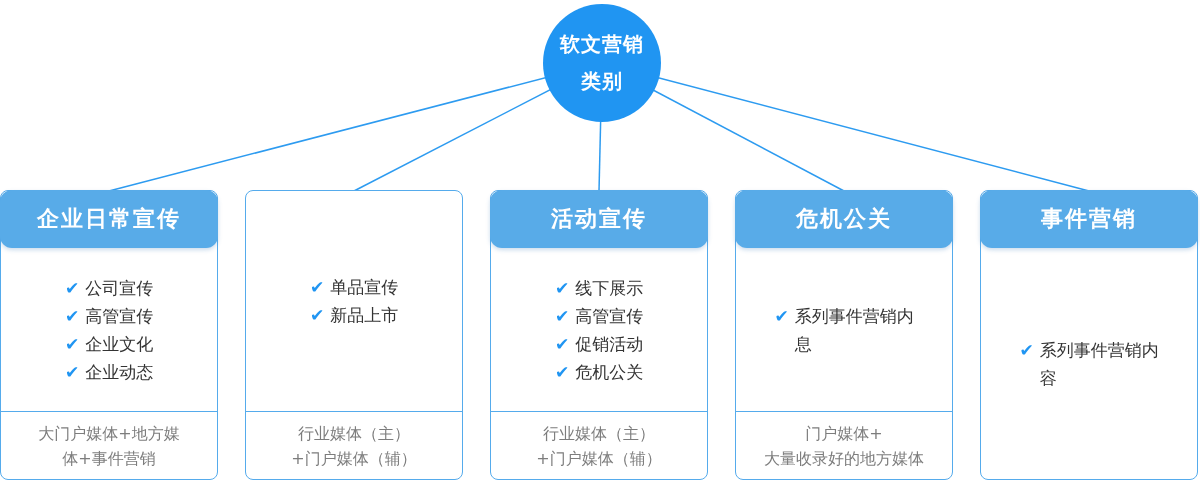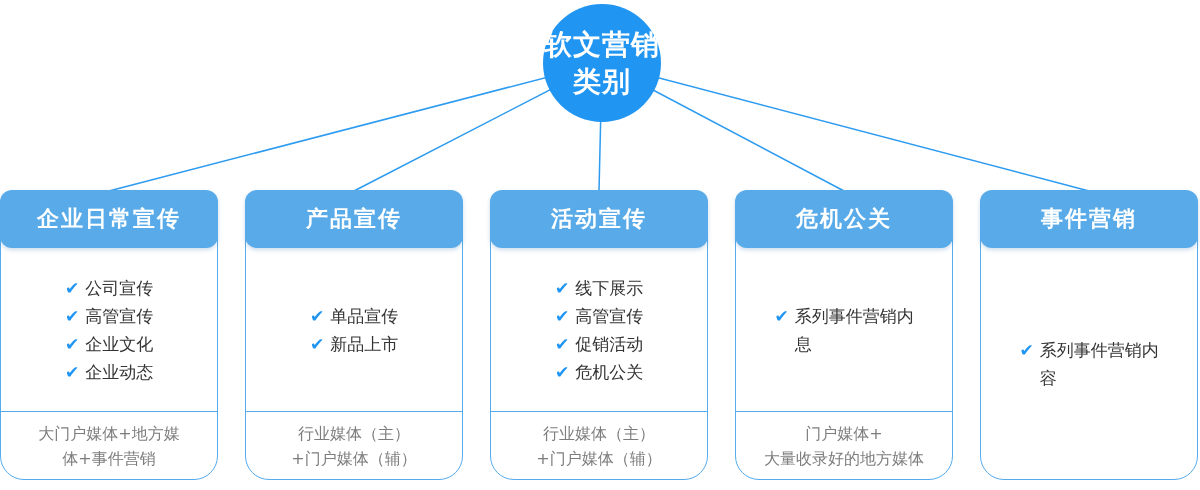--- a/index.html
+++ b/index.html
@@ -23,35 +23,35 @@
     width: 118px; height: 118px;
     border-radius: 50%;
     background: #2095f2;
     display: flex;
     align-items: center;
     justify-content: center;
     z-index: 2;
   }
   .root-label {
     color: #ffffff;
-    font-size: 28px;
+    font-size: 20px;
     font-weight: bold;
     line-height: 37px;
     letter-spacing: 1px;
     text-align: center;
     white-space: pre-line;
   }
   .card {
     position: absolute;
     top: 190px;
     width: 218px;
     height: 290px;
     background: #ffffff;
     border: 1px solid #55abec;
-    border-radius: 24px;
+    border-radius: 8px;
     box-sizing: border-box;
     display: flex;
     flex-direction: column;
     z-index: 2;
   }
   .c1 { left: 0px; }
   .c2 { left: 245px; }
   .c3 { left: 490px; }
   .c4 { left: 735px; }
   .c5 { left: 980px; }
@@ -154,23 +154,20 @@
         </div>
       </div>
     </div>
     <div class="card-footer">
       <span class="footer-text">大门户媒体+地方媒
 体+事件营销</span>
     </div>
   </div>
 
   <div class="card c2">
-    <div class="card-header">
-      <span>产品宣传</span>
-    </div>
     <div class="card-body">
       <div class="items">
         <div class="check-item">
           <span class="check">✔</span>
           <span class="item-text">单品宣传</span>
         </div>
         <div class="check-item">
           <span class="check">✔</span>
           <span class="item-text">新品上市</span>
         </div>

